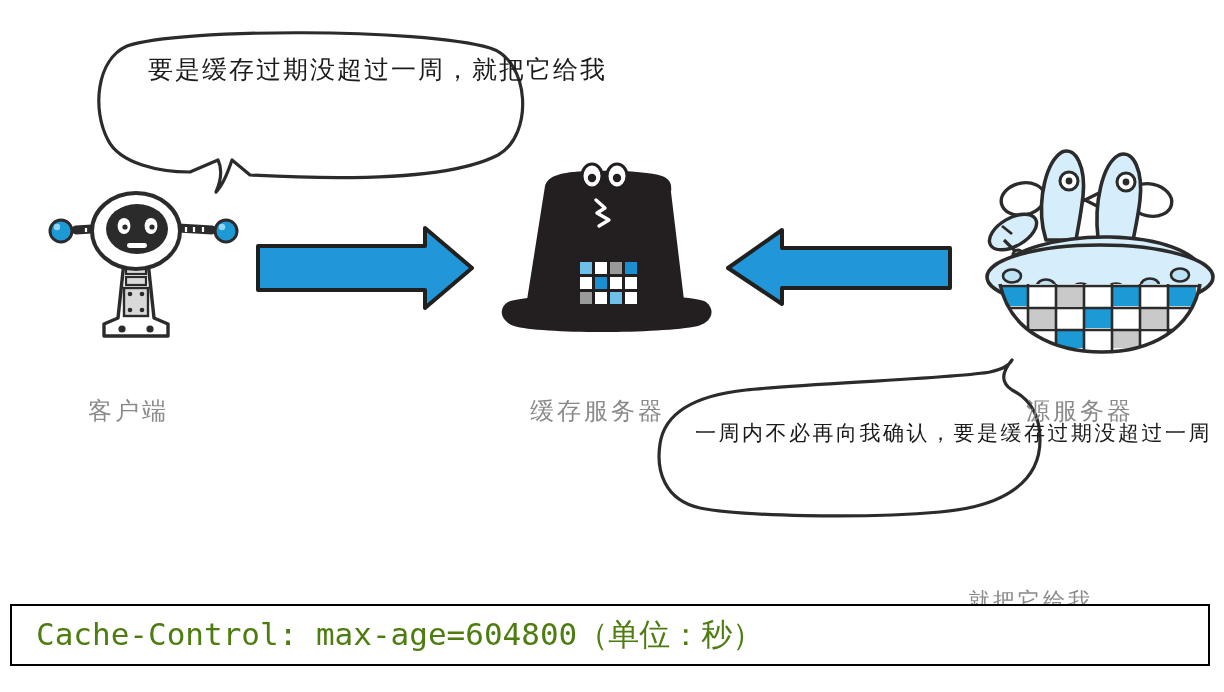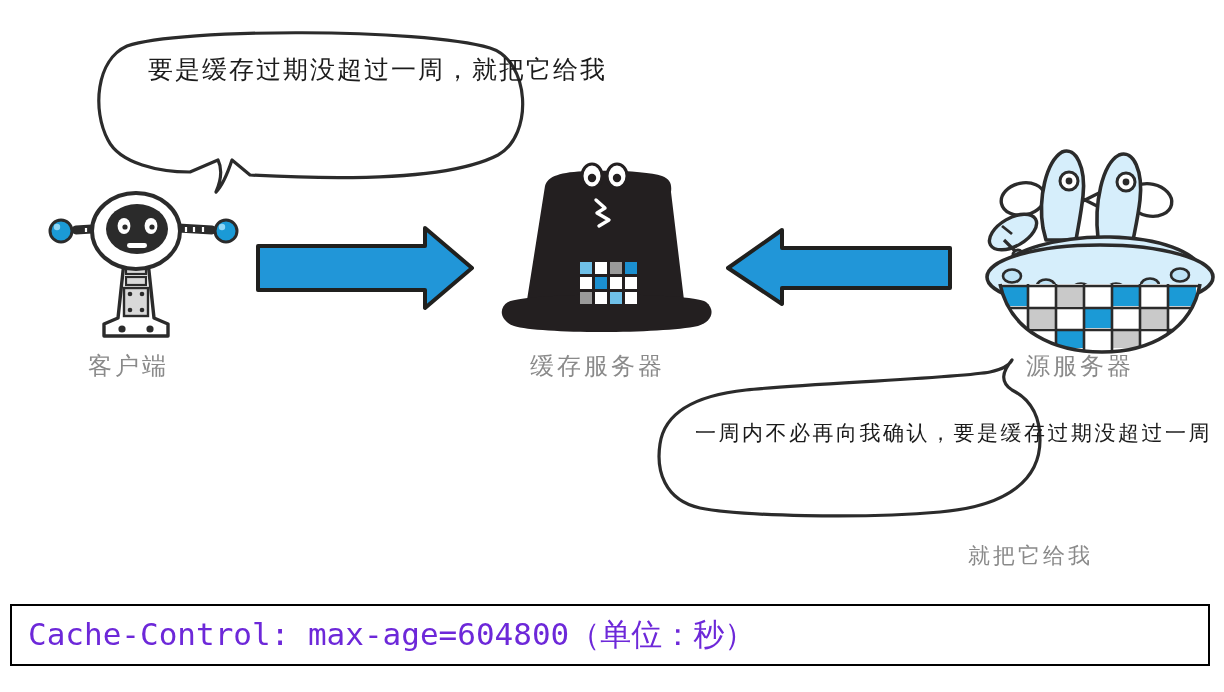--- a/index.html
+++ b/index.html
@@ -46,20 +46,21 @@
   }
 
   
   .figure-label {
     position: absolute;
     color: #8a8a8a;
     font-family: Liberation Serif, serif;
     font-size: 24px;
     letter-spacing: 3px;
     white-space: nowrap;
+    margin-top: 45px;
   }
   #label-client { left: 88px; top: 350px; }
   #label-cache  { left: 530px; top: 350px; }
   #label-origin { left: 1026px; top: 350px; }
   #label-perspective {
     left: 968px;
     top: 541px;
     color: #8a8a8a;
     font-size: 22px;
     letter-spacing: 3px;
@@ -72,23 +73,23 @@
     top: 604px;
     width: 1200px;
     height: 62px;
     border: 2px solid #000000;
     background: #ffffff;
     box-sizing: border-box;
     display: flex;
     align-items: center;
   }
   #caption-text {
-    padding-left: 16px;
+    padding-left: 24px;
     font-size: 31px;
-    color: #6d28d9;
+    color: #4d7c0f;
     white-space: pre;
     font-family: "DejaVu Sans Mono", monospace;
     letter-spacing: 0px;
   }
 </style>
 </head>
 <body>
 
 <div id="stage">
 

